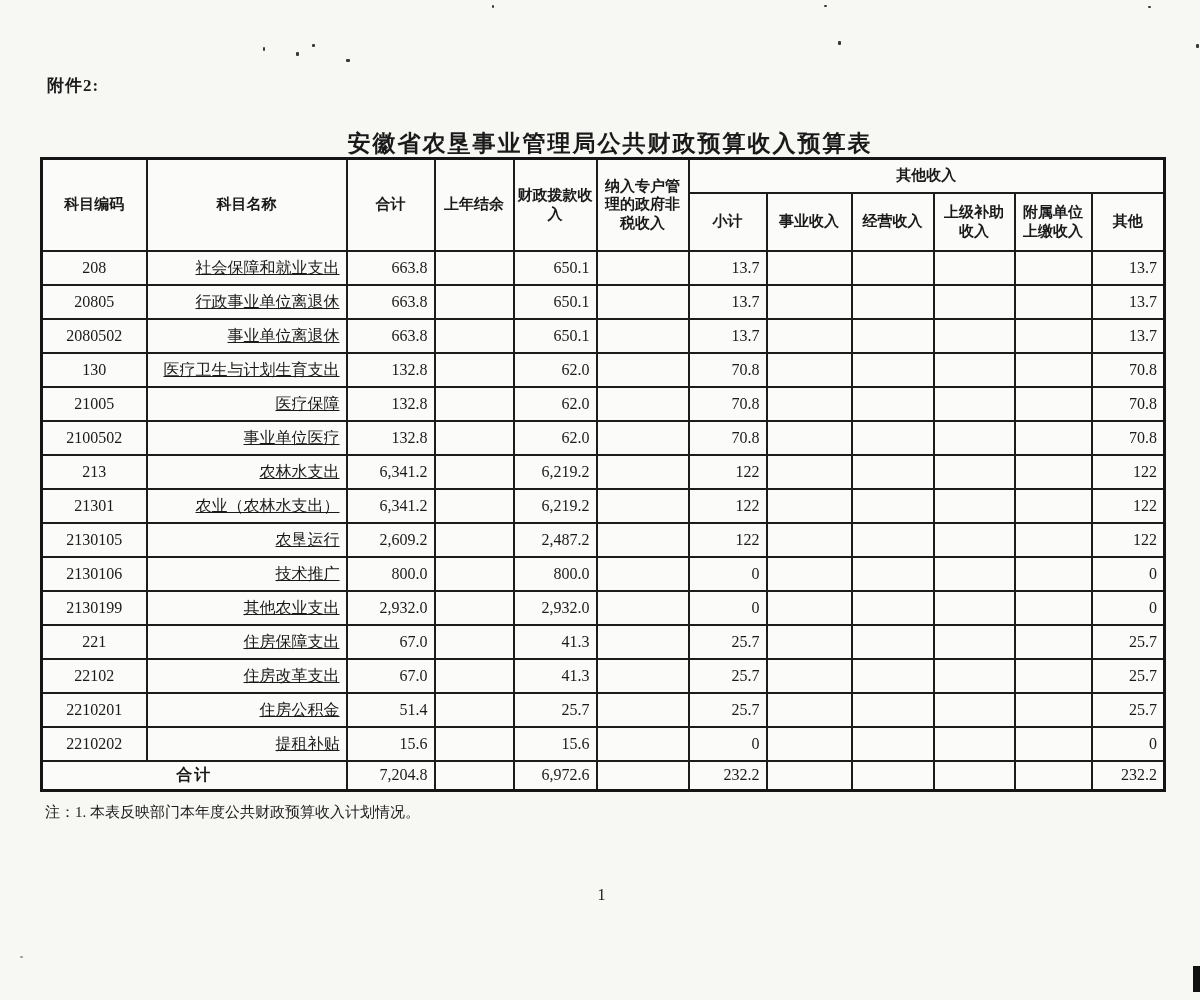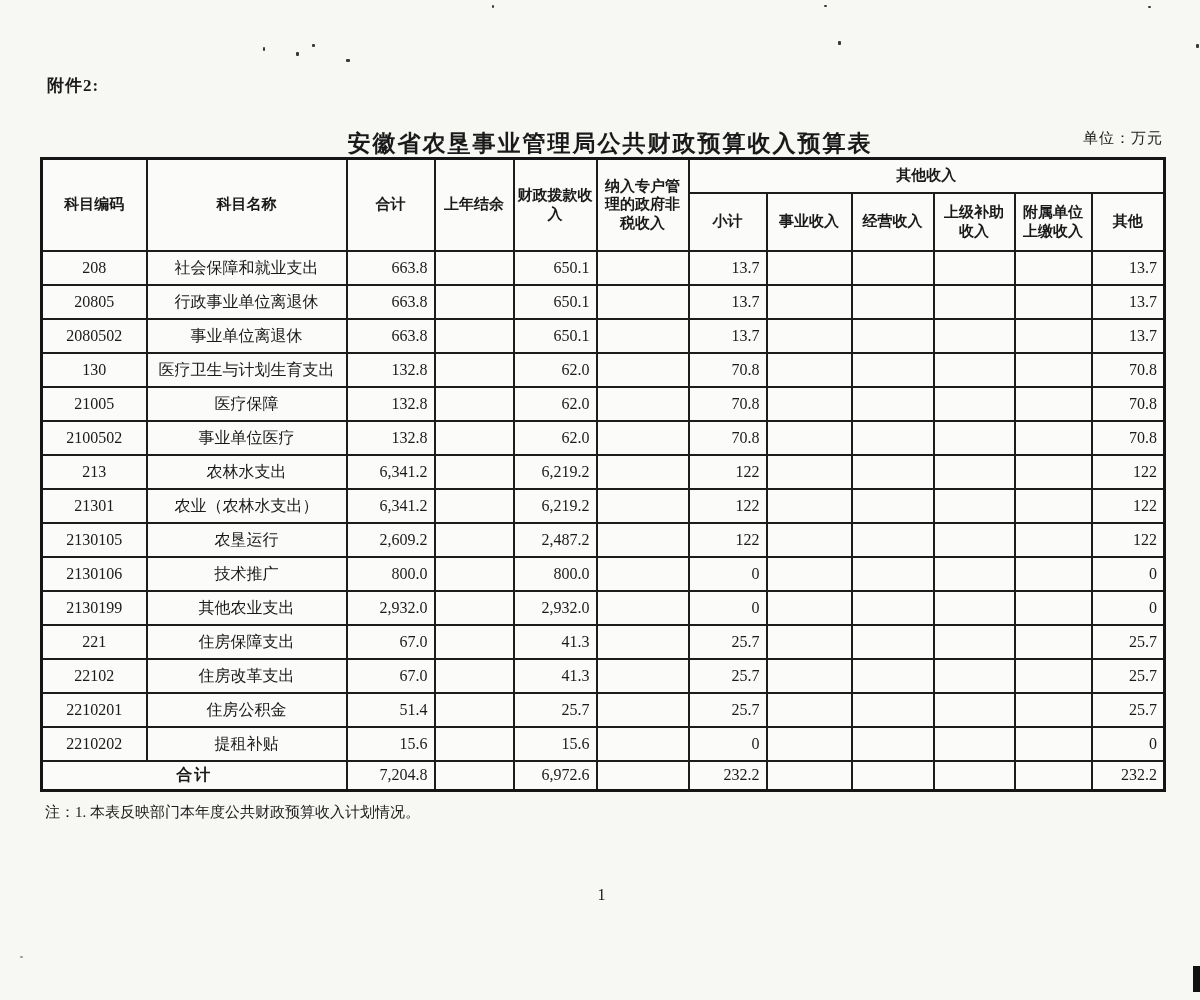--- a/index.html
+++ b/index.html
@@ -29,21 +29,21 @@
   table.budget{border:3px solid #151515;}
   table.budget th{font-weight:bold;text-align:center;font-size:15px;padding:1px 3px;}
   tr.hdr-top{height:34px;}
   tr.hdr-sub{height:58px;}
   tr.data-row{height:34px;}
   tr.total-row{height:30px;}
   td.cell-code{text-align:center;font-size:15px;}
   td.ind-0{padding-left:5px;}
   td.ind-1{padding-left:22px;}
   td.ind-2{padding-left:38px;}
-  td.cell-name{text-align:center;padding-left:7px;font-size:16px;}
+  td.cell-name{text-align:right;padding-left:7px;font-size:16px;text-decoration:underline;}
   td.num{text-align:right;padding-right:7px;font-size:16px;}
   td.total-label{text-align:center;font-weight:bold;font-size:17px;letter-spacing:2px;}
   .notes{position:absolute;left:45px;top:795px;font-size:15px;line-height:2.3;}
   .note-line2{margin-left:33px;}
   .page-number{position:absolute;left:40px;top:886px;width:1123px;text-align:center;font-size:16px;}
   .speck{position:absolute;background:#3a3a3a;border-radius:1px;}
   .artifact-br{position:absolute;left:1193px;top:966px;width:7px;height:26px;background:#111;}
 </style>
 </head>
 <body>
@@ -61,23 +61,20 @@
   <div class="speck" style="left:1196px;top:44px;width:3px;height:4px;"></div>
   <div class="speck" style="left:20px;top:956px;width:3px;height:2px;background:#9a9a9a;"></div>
   <div class="artifact-br"></div>
 
   <div class="attachment">附件2:</div>
 
   <div class="title-wrap">
     <span class="doc-title">安徽省农垦事业管理局公共财政预算收入预算表</span>
   </div>
 
-  <div class="unit-wrap">
-    <span class="unit-label">单位：万元</span>
-  </div>
 
   <table class="budget">
     <colgroup>
       <col style="width:105px">
         <col style="width:200px">
         <col style="width:88px">
       <col style="width:79px">
         <col style="width:83px">
         <col style="width:92px">
       <col style="width:78px">

